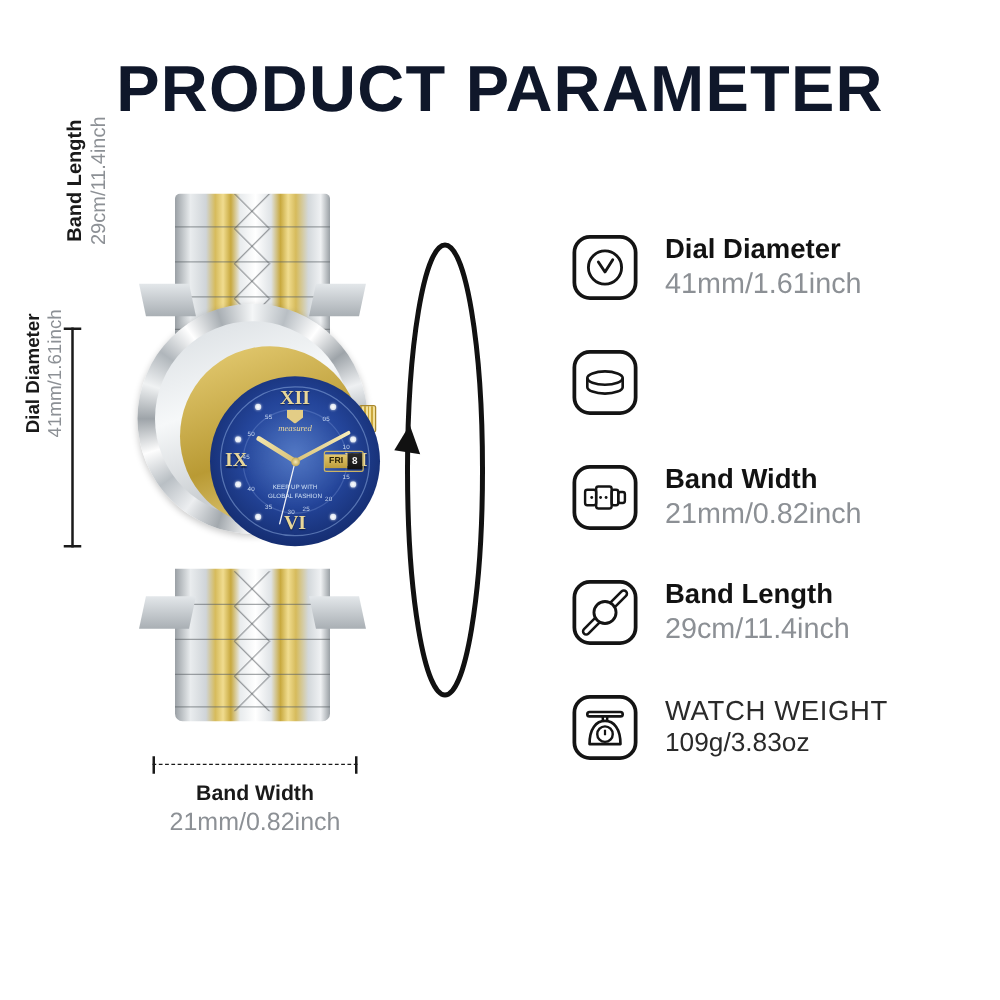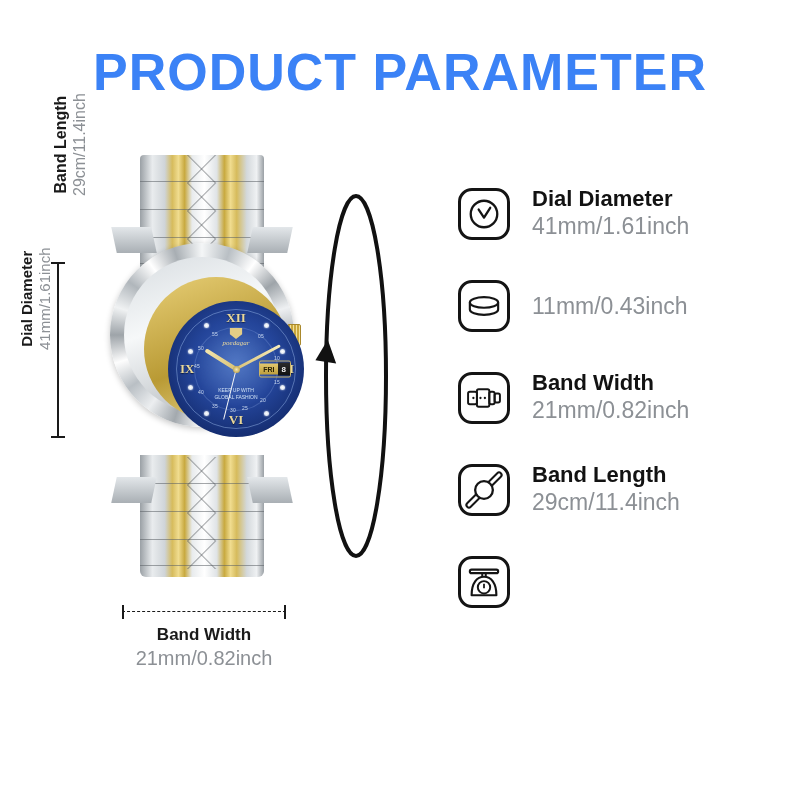--- a/index.html
+++ b/index.html
@@ -13,21 +13,21 @@
   .page{position:absolute;inset:0;}
 
   
   .title{
     position:absolute;left:0;top:42px;width:800px;
     text-align:center;
     font-family:"Liberation Sans", sans-serif;
     font-weight:bold;
     font-size:52px;
     letter-spacing:1px;
-    color:#3b82f6;
+    color:#0f172a;
     white-space:nowrap;
   }
 
   
   .watch-area{position:absolute;left:92px;top:155px;width:220px;height:420px;}
 
   .bracelet-top{
     position:absolute;left:48px;top:0;width:124px;height:120px;
     background:linear-gradient(90deg,#9aa0a5 0%,#e9ecee 10%,#cfd4d8 20%,
       #d6bb5c 26%,#f0dc8f 31%,#c8a93f 36%,
@@ -88,21 +88,21 @@
     position:absolute;left:8px;top:8px;right:8px;bottom:8px;border-radius:50%;
     border:1px solid rgba(160,190,240,.45);
   }
   .dial-ring2{
     position:absolute;left:26px;top:26px;right:26px;bottom:26px;border-radius:50%;
     background:radial-gradient(circle at 50% 45%,rgba(120,155,225,.35),rgba(255,255,255,0) 70%);
     border:1px solid rgba(150,180,235,.25);
   }
   .num{
     position:absolute;color:#e8d79a;font-family:"Liberation Serif",serif;
-    font-size:13px;font-weight:bold;text-shadow:0 1px 1px rgba(0,0,0,.5);
+    font-size:16px;font-weight:bold;text-shadow:0 1px 1px rgba(0,0,0,.5);
   }
   .n12{left:50%;top:9px;transform:translateX(-50%);}
   .n9{left:12px;top:50%;transform:translateY(-50%);}
   .n3{right:10px;top:50%;transform:translateY(-50%);}
   .n6{left:50%;bottom:9px;transform:translateX(-50%);}
   .mark{
     position:absolute;width:5px;height:5px;border-radius:50%;
     background:radial-gradient(circle,#ffffff,#c9d6ea);
     box-shadow:0 0 2px rgba(255,255,255,.8);
   }
@@ -290,21 +290,21 @@
             <span class="mtxt" style="left:92px;top:96px">20</span>
             <span class="mtxt" style="left:74px;top:104px">25</span>
             <span class="mtxt" style="left:62px;top:106px">30</span>
             <span class="mtxt" style="left:44px;top:102px">35</span>
             <span class="mtxt" style="left:30px;top:88px">40</span>
             <span class="mtxt" style="left:26px;top:62px">45</span>
             <span class="mtxt" style="left:30px;top:44px">50</span>
             <span class="mtxt" style="left:44px;top:30px">55</span>
 
             <div class="shield"></div>
-            <div class="logo">poedagar</div>
+            <div class="logo">measured</div>
 
             <div class="slogan">
               <span>KEEP UP WITH</span><br>
               <span>GLOBAL FASHION</span>
             </div>
 
             <div class="daydate">
               <span class="d">FRI</span>
               <span class="n">8</span>
             </div>
@@ -366,21 +366,20 @@
     </div>
 
     <div class="spec">
       <div class="ico">
         <svg viewBox="0 0 52 52" width="46" height="46" style="position:absolute;left:0;top:0">
           <ellipse cx="26" cy="22" rx="16" ry="6" fill="none" stroke="#141414" stroke-width="2.4"></ellipse>
           <path d="M10 22 L10 30 A16 6 0 0 0 42 30 L42 22" fill="none" stroke="#141414" stroke-width="2.4"></path>
         </svg>
       </div>
       <div class="txt">
-        <div class="val">11mm/0.43inch</div>
       </div>
     </div>
 
     <div class="spec">
       <div class="ico">
         <svg viewBox="0 0 52 52" width="46" height="46" style="position:absolute;left:0;top:0">
           <rect x="8" y="19" width="10" height="14" rx="2" fill="none" stroke="#141414" stroke-width="2.2"></rect>
           <rect x="18" y="16" width="14" height="20" rx="2" fill="none" stroke="#141414" stroke-width="2.2"></rect>
           <rect x="32" y="19" width="6" height="14" rx="2" fill="none" stroke="#141414" stroke-width="2.2"></rect>
           <rect x="38" y="21" width="6" height="10" rx="2" fill="none" stroke="#141414" stroke-width="2.2"></rect>
@@ -412,18 +411,22 @@
     <div class="spec weight">
       <div class="ico">
         <svg viewBox="0 0 52 52" width="46" height="46" style="position:absolute;left:0;top:0">
           <rect x="10" y="12" width="32" height="4" rx="2" fill="none" stroke="#141414" stroke-width="2.4"></rect>
           <path d="M24 16 L24 20 M28 16 L28 20" stroke="#141414" stroke-width="2.2"></path>
           <path d="M12 41 C12 27 18 20 26 20 C34 20 40 27 40 41 Z" fill="none" stroke="#141414" stroke-width="2.4" stroke-linejoin="round"></path>
           <circle cx="26" cy="32" r="7" fill="none" stroke="#141414" stroke-width="2.2"></circle>
           <path d="M26 28 L26 33" stroke="#141414" stroke-width="2"></path>
         </svg>
       </div>
+      <div class="txt">
+        <div class="lbl">WATCH WEIGHT</div>
+        <div class="val">109g/3.83oz</div>
+      </div>
     </div>
 
   </div>
 
 
 </div>
 
 </body></html>

